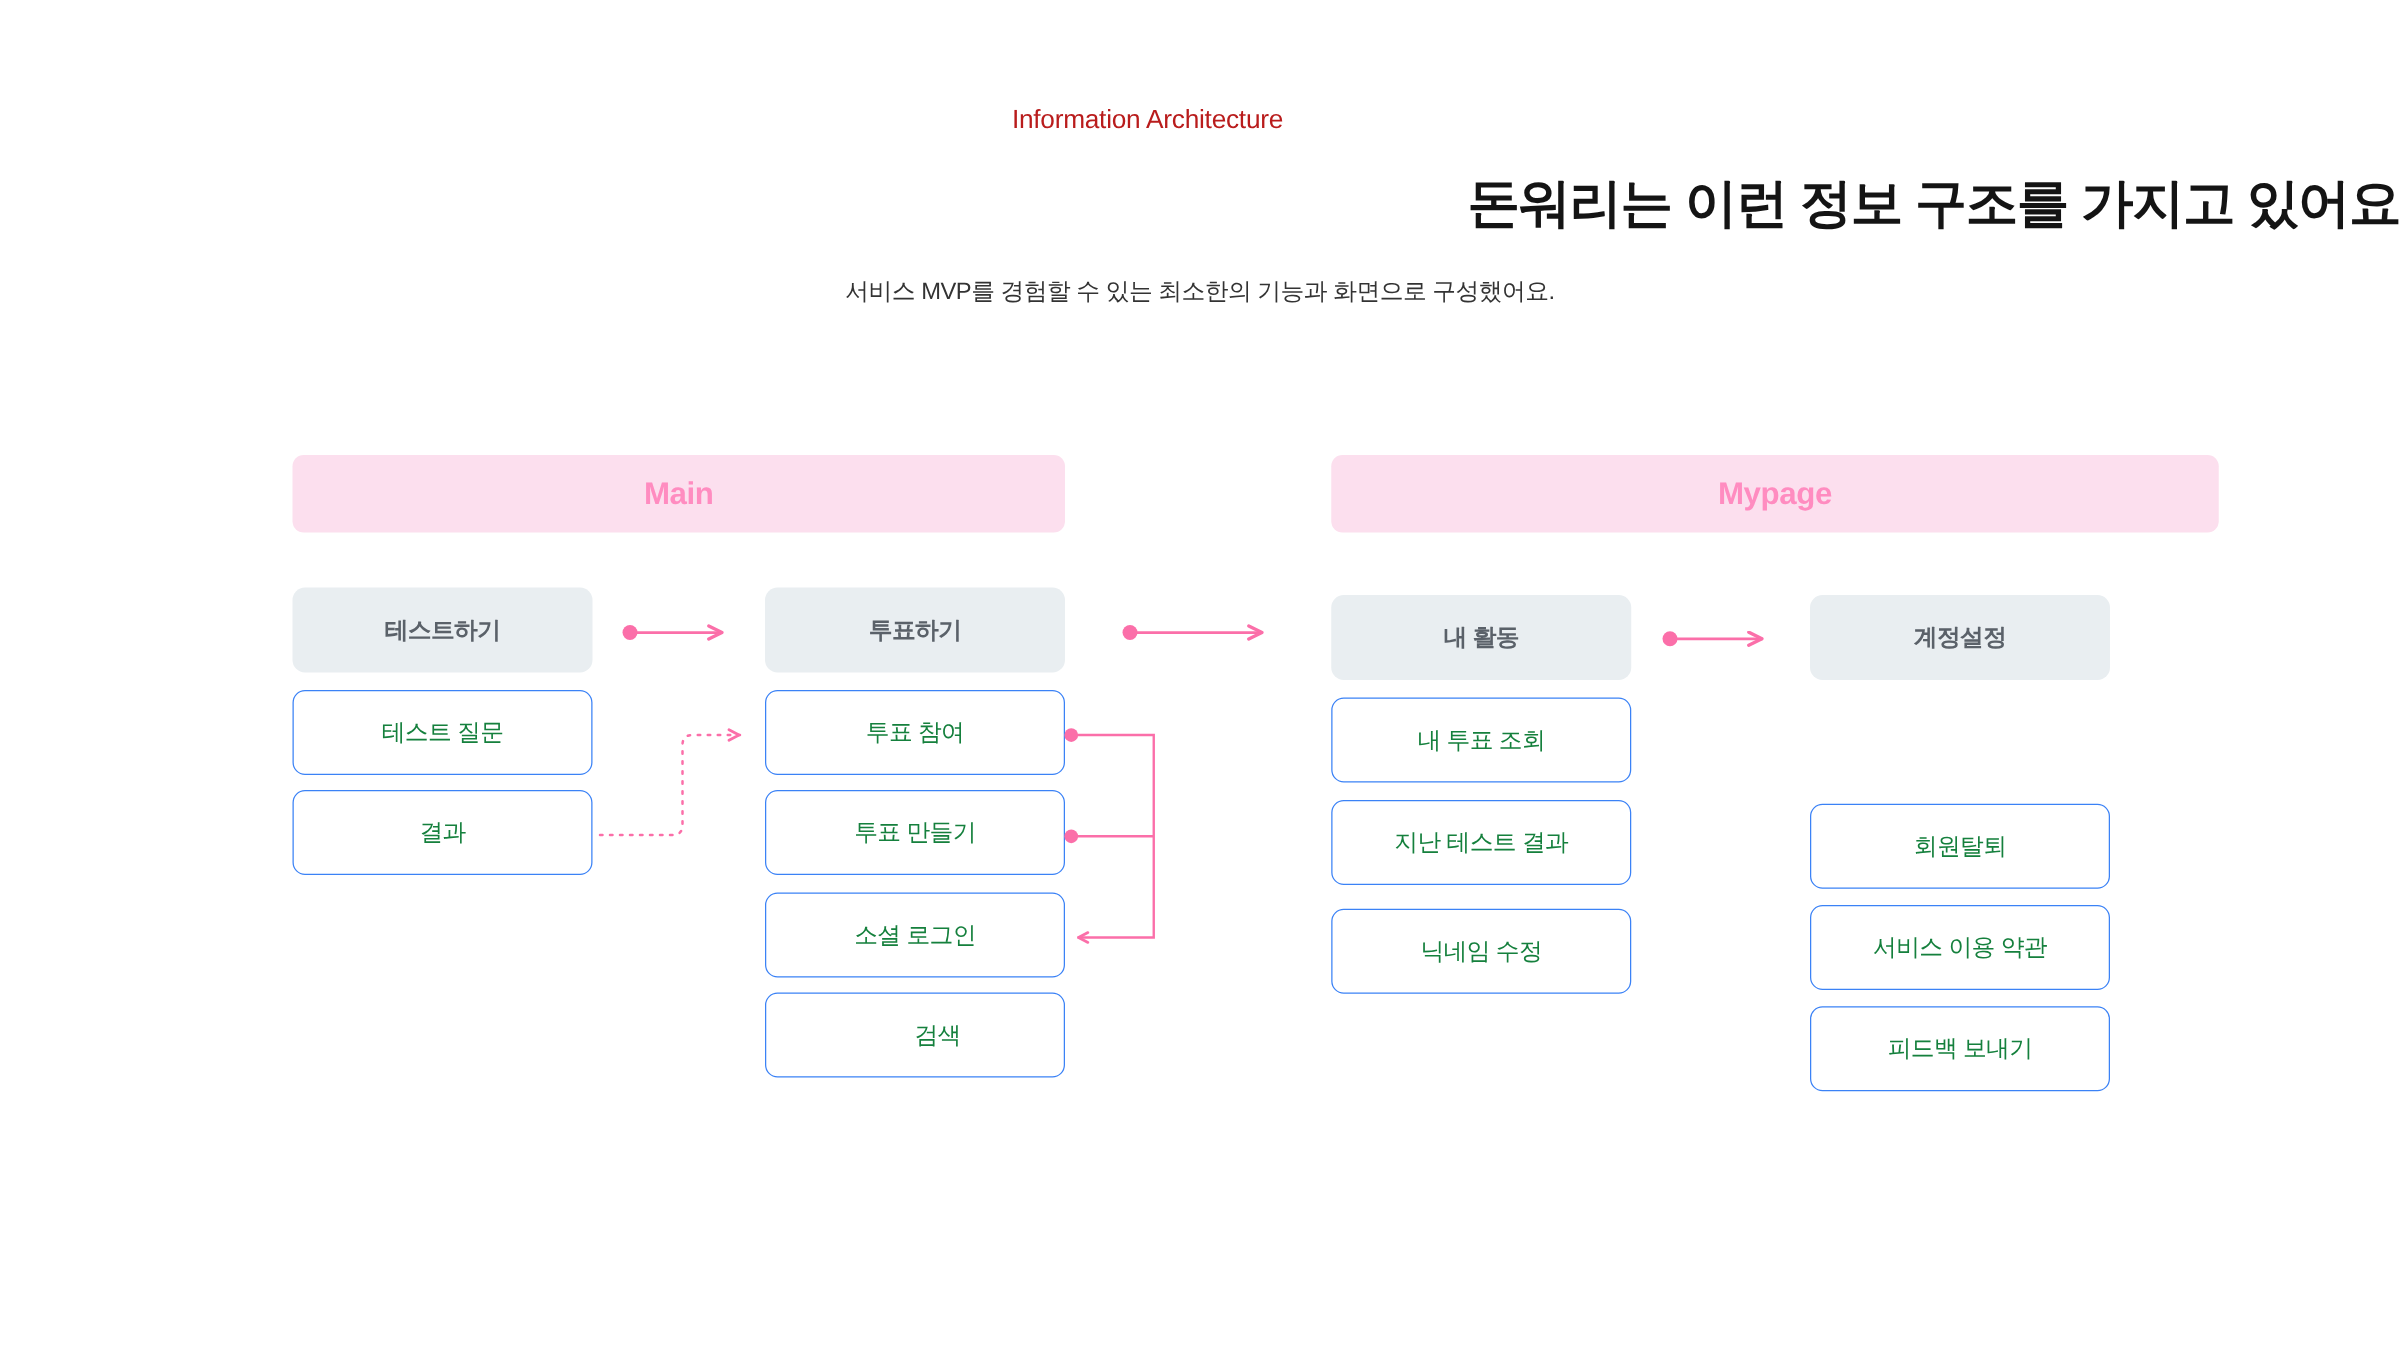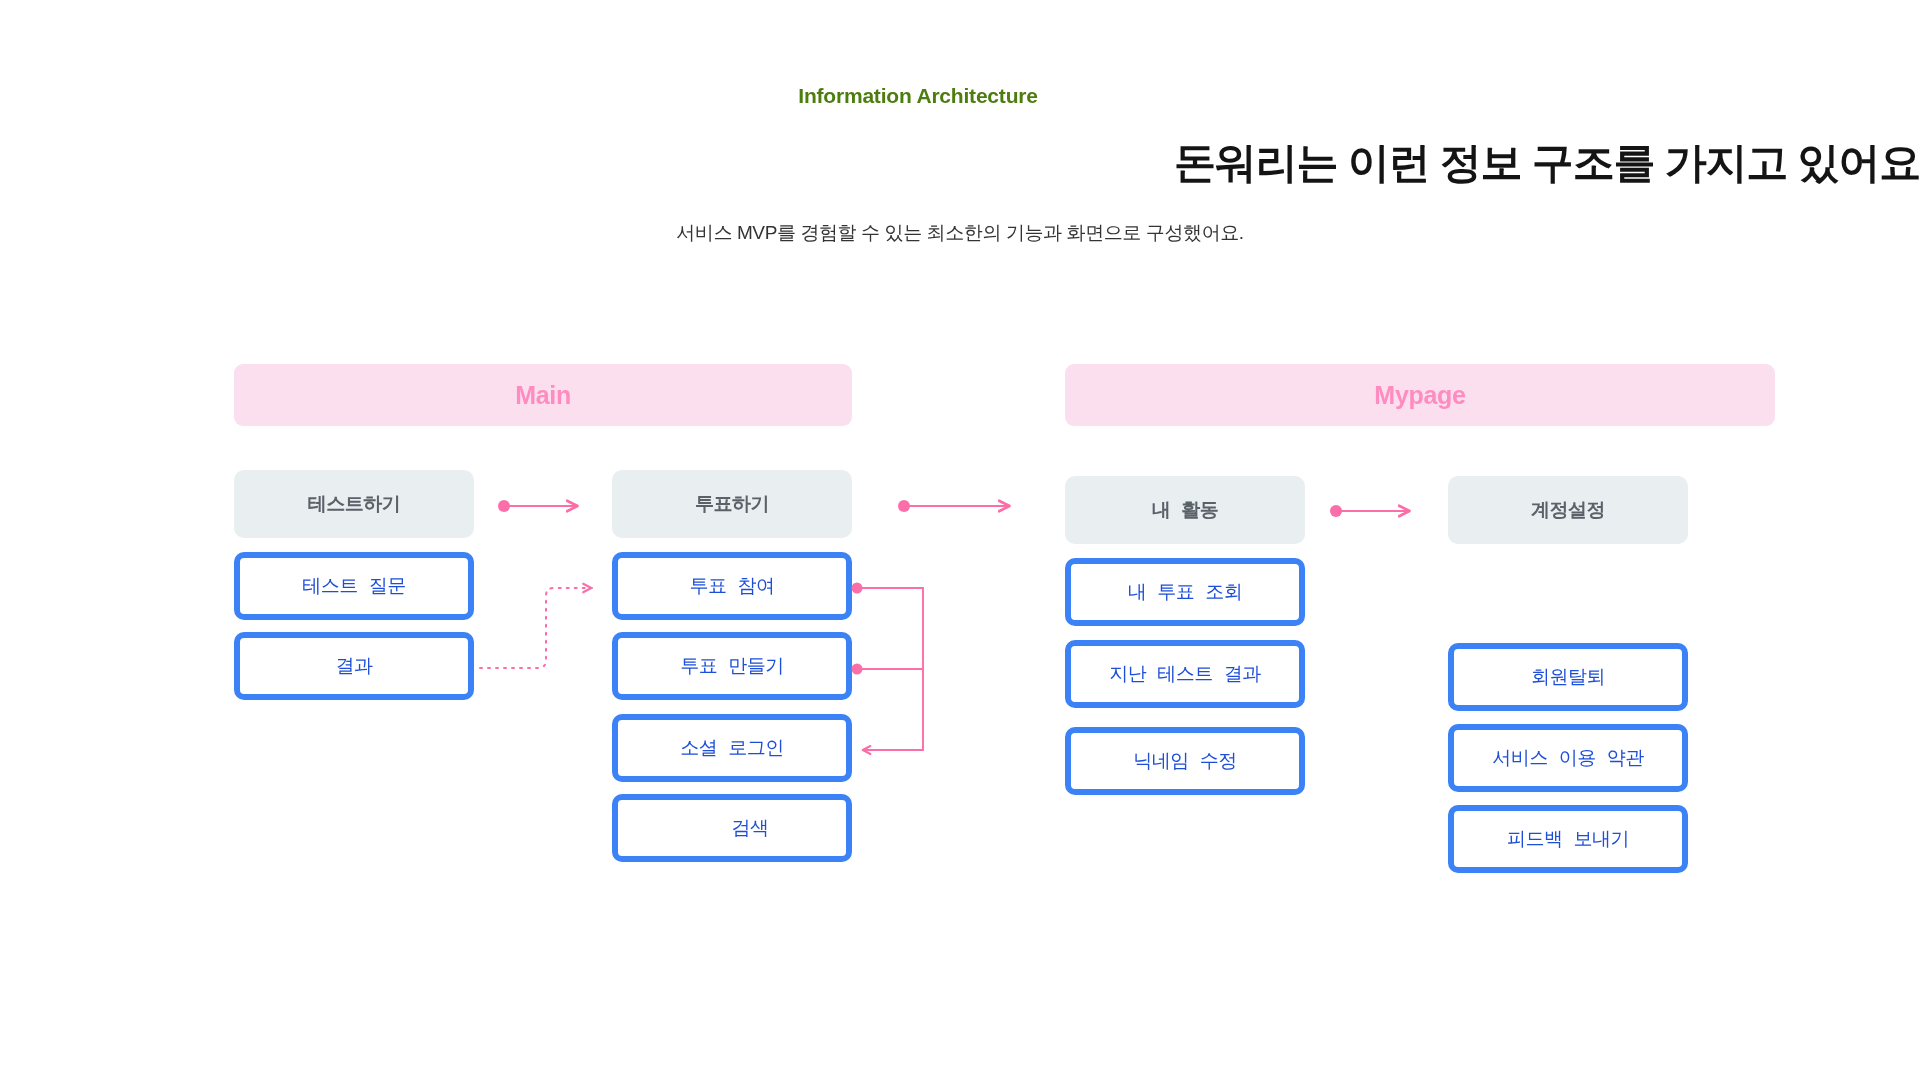--- a/index.html
+++ b/index.html
@@ -21,23 +21,23 @@
   }
 
   
   .eyebrow {
     position: absolute;
     top: 84px;
     left: 0;
     width: 1836px;
     text-align: center;
     font-size: 21px;
-    font-weight: 700;
+    font-weight: 400;
     letter-spacing: -0.2px;
-    color: #4d7c0f;
+    color: #b91c1c;
   }
 
   .headline {
     position: absolute;
     top: 135px;
     left: 0;
     width: 1920px;
     text-align: right;
     font-size: 42px;
     font-weight: 700;
@@ -85,34 +85,33 @@
     position: absolute;
     width: 240px;
     height: 68px;
     border-radius: 10px;
     display: flex;
     align-items: center;
     justify-content: center;
     font-size: 19px;
     letter-spacing: -0.5px;
     text-align: center;
-    font-family: Liberation Mono, monospace;
   }
 
   .node.head {
     background: #E9EEF1;
     border: none;
     color: #5A6169;
     font-weight: 700;
   }
 
   .node.leaf {
     background: #ffffff;
-    border: 6px solid #3b82f6;
-    color: #1d4ed8;
+    border: 1px solid #3b82f6;
+    color: #15803d;
     font-weight: 400;
   }
 
   
   #connectors {
     position: absolute;
     top: 0;
     left: 0;
     width: 1920px;
     height: 1080px;

